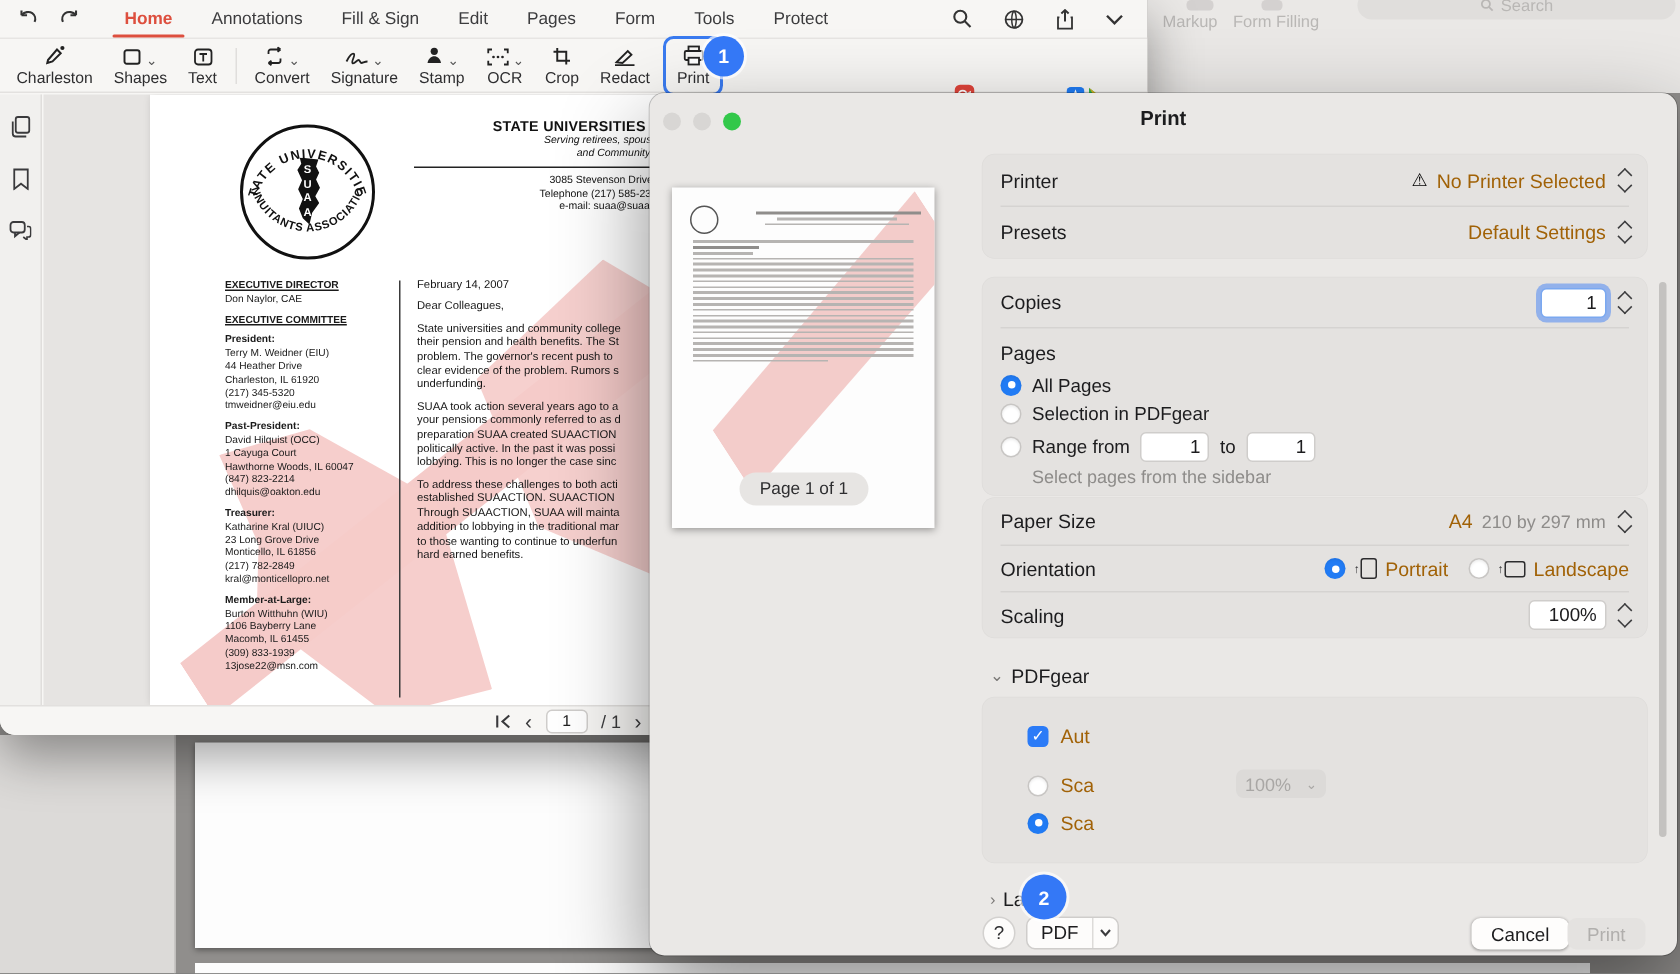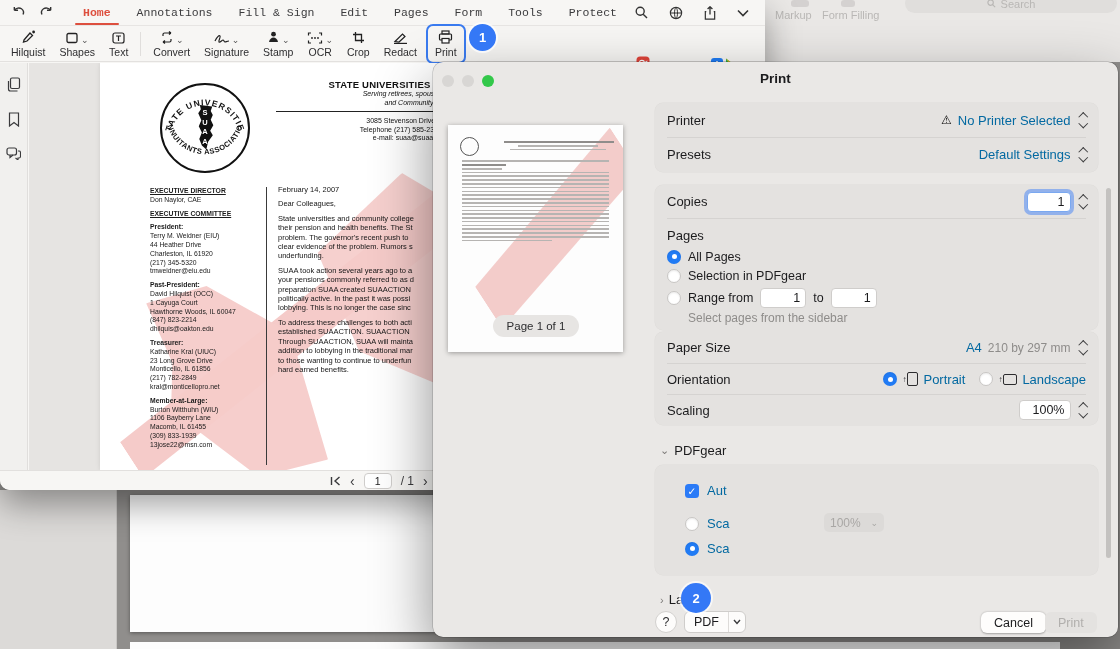--- a/index.html
+++ b/index.html
@@ -16,21 +16,21 @@
             background:#e0dedc;display:flex;align-items:center;justify-content:center;gap:5px;}
   .bgleft{left:0;top:490px;width:116px;height:159px;background:#dcdad8;border-right:1px solid #c9c7c5;}
   .bgdoc{left:116px;top:490px;width:1004px;height:159px;background:#908e8c;}
   .bgpage1{position:absolute;left:14px;top:5px;width:930px;height:137px;background:#fdfdfd;box-shadow:0 1px 4px rgba(0,0,0,.4);}
   .bgpage2{position:absolute;left:14px;top:152px;width:930px;height:7px;background:#fdfdfd;}
 
   
   .fw{left:0;top:0;width:765px;height:490px;background:#f7f6f4;border-radius:0 0 10px 10px;
       box-shadow:0 14px 34px rgba(0,0,0,.38);z-index:10;overflow:hidden;}
   .row1{position:absolute;left:0;top:0;width:100%;height:25px;border-bottom:1px solid #e7e5e3;
-        display:flex;align-items:center;font-family:Liberation Mono, monospace;}
+        display:flex;align-items:center;}
   .hist{display:flex;gap:13px;margin-left:11px;}
   .tabs{display:flex;margin-left:16px;}
   .tab{padding:0 13px;font-size:11.5px;color:#3c3c3e;height:25px;display:flex;align-items:center;position:relative;}
   .tab.active{color:#dd4f3e;font-weight:bold;}
   .tab.active::after{content:"";position:absolute;left:5px;right:5px;bottom:0;height:2.5px;background:#dd4f3e;border-radius:2px;}
   .r1icons{position:absolute;right:16px;top:0;height:25px;display:flex;gap:21px;align-items:center;}
 
   .row2{position:absolute;left:0;top:26px;width:100%;height:36px;background:#f7f6f4;
         border-bottom:1px solid #e3e1df;display:flex;align-items:center;padding-left:4px;box-sizing:border-box;}
   .tbtn{display:flex;flex-direction:column;align-items:center;justify-content:center;gap:2px;
@@ -100,21 +100,21 @@
        clip-path:polygon(0 55%,100% 0,100% 48%,0 100%);opacity:.9;}
   .msl{position:absolute;left:12px;top:12px;width:17px;height:17px;border:1px solid #555;border-radius:50%;}
   .pill{position:absolute;left:60px;top:253px;width:86px;height:22px;border-radius:11px;background:#e7e5e3;
         display:flex;align-items:center;justify-content:center;font-size:11.5px;color:#2e2e30;}
 
   .card{position:absolute;left:222px;width:443px;background:#e4e2e0;border-radius:8px;box-shadow:0 0 0 .5px rgba(0,0,0,.05);}
   .drow{display:flex;align-items:center;padding:0 12px;position:relative;}
   .rsep{height:1px;background:#d5d3d1;margin:0 12px;}
   .lab{font-size:13px;color:#1c1c1e;}
   .rt{margin-left:auto;display:flex;align-items:center;gap:6px;}
-  .val{font-size:13px;color:#0369a1;}
+  .val{font-size:13px;color:#a16207;}
   .sub{font-size:12px;color:#8e8c8a;}
   .stepper{display:inline-flex;flex-direction:column;align-items:center;margin-left:3px;}
   .cu,.cd{width:5.5px;height:5.5px;border:solid #3c3c3e;border-width:0 1.6px 1.6px 0;}
   .cu{transform:rotate(-135deg);margin-bottom:1px;}
   .cd{transform:rotate(45deg);margin-top:-2px;}
   .inp{background:#fff;border:1px solid #cfcdcb;border-radius:4px;font-size:12.5px;color:#1c1c1e;
        text-align:right;padding:1px 5px;font-family:inherit;height:16px;box-sizing:content-box;}
   .focus{box-shadow:0 0 0 3px rgba(64,128,245,.5);border-color:#7aa8f0;}
   .radio{width:14px;height:14px;border-radius:50%;background:#fff;border:1px solid #c8c6c4;
          box-shadow:inset 0 1px 2px rgba(0,0,0,.08);box-sizing:border-box;flex:none;}
@@ -229,21 +229,21 @@
     </div>
 
     <div class="row2">
       <div class="tbtn">
         <span class="ic">
             <svg width="15" height="14" viewBox="0 0 15 14">
               <path d="M3 10L9 3l2.5 2.5L6 11l-3.5 1z" fill="none" stroke="#222" stroke-width="1.3"></path>
               <circle cx="12.6" cy="2" r="1.4" fill="#222"></circle>
             </svg>
           </span>
-        <span>Hilquist</span>
+        <span>Charleston</span>
       </div>
       <div class="tbtn">
         <span class="ic">
             <span>
               <svg width="13" height="12" viewBox="0 0 13 12">
                 <rect x="1" y="1.5" width="10" height="9" rx="1.5" fill="none" stroke="#222" stroke-width="1.3"></rect>
               </svg>
             </span>
             <span class="chev">⌄</span>
           </span>

